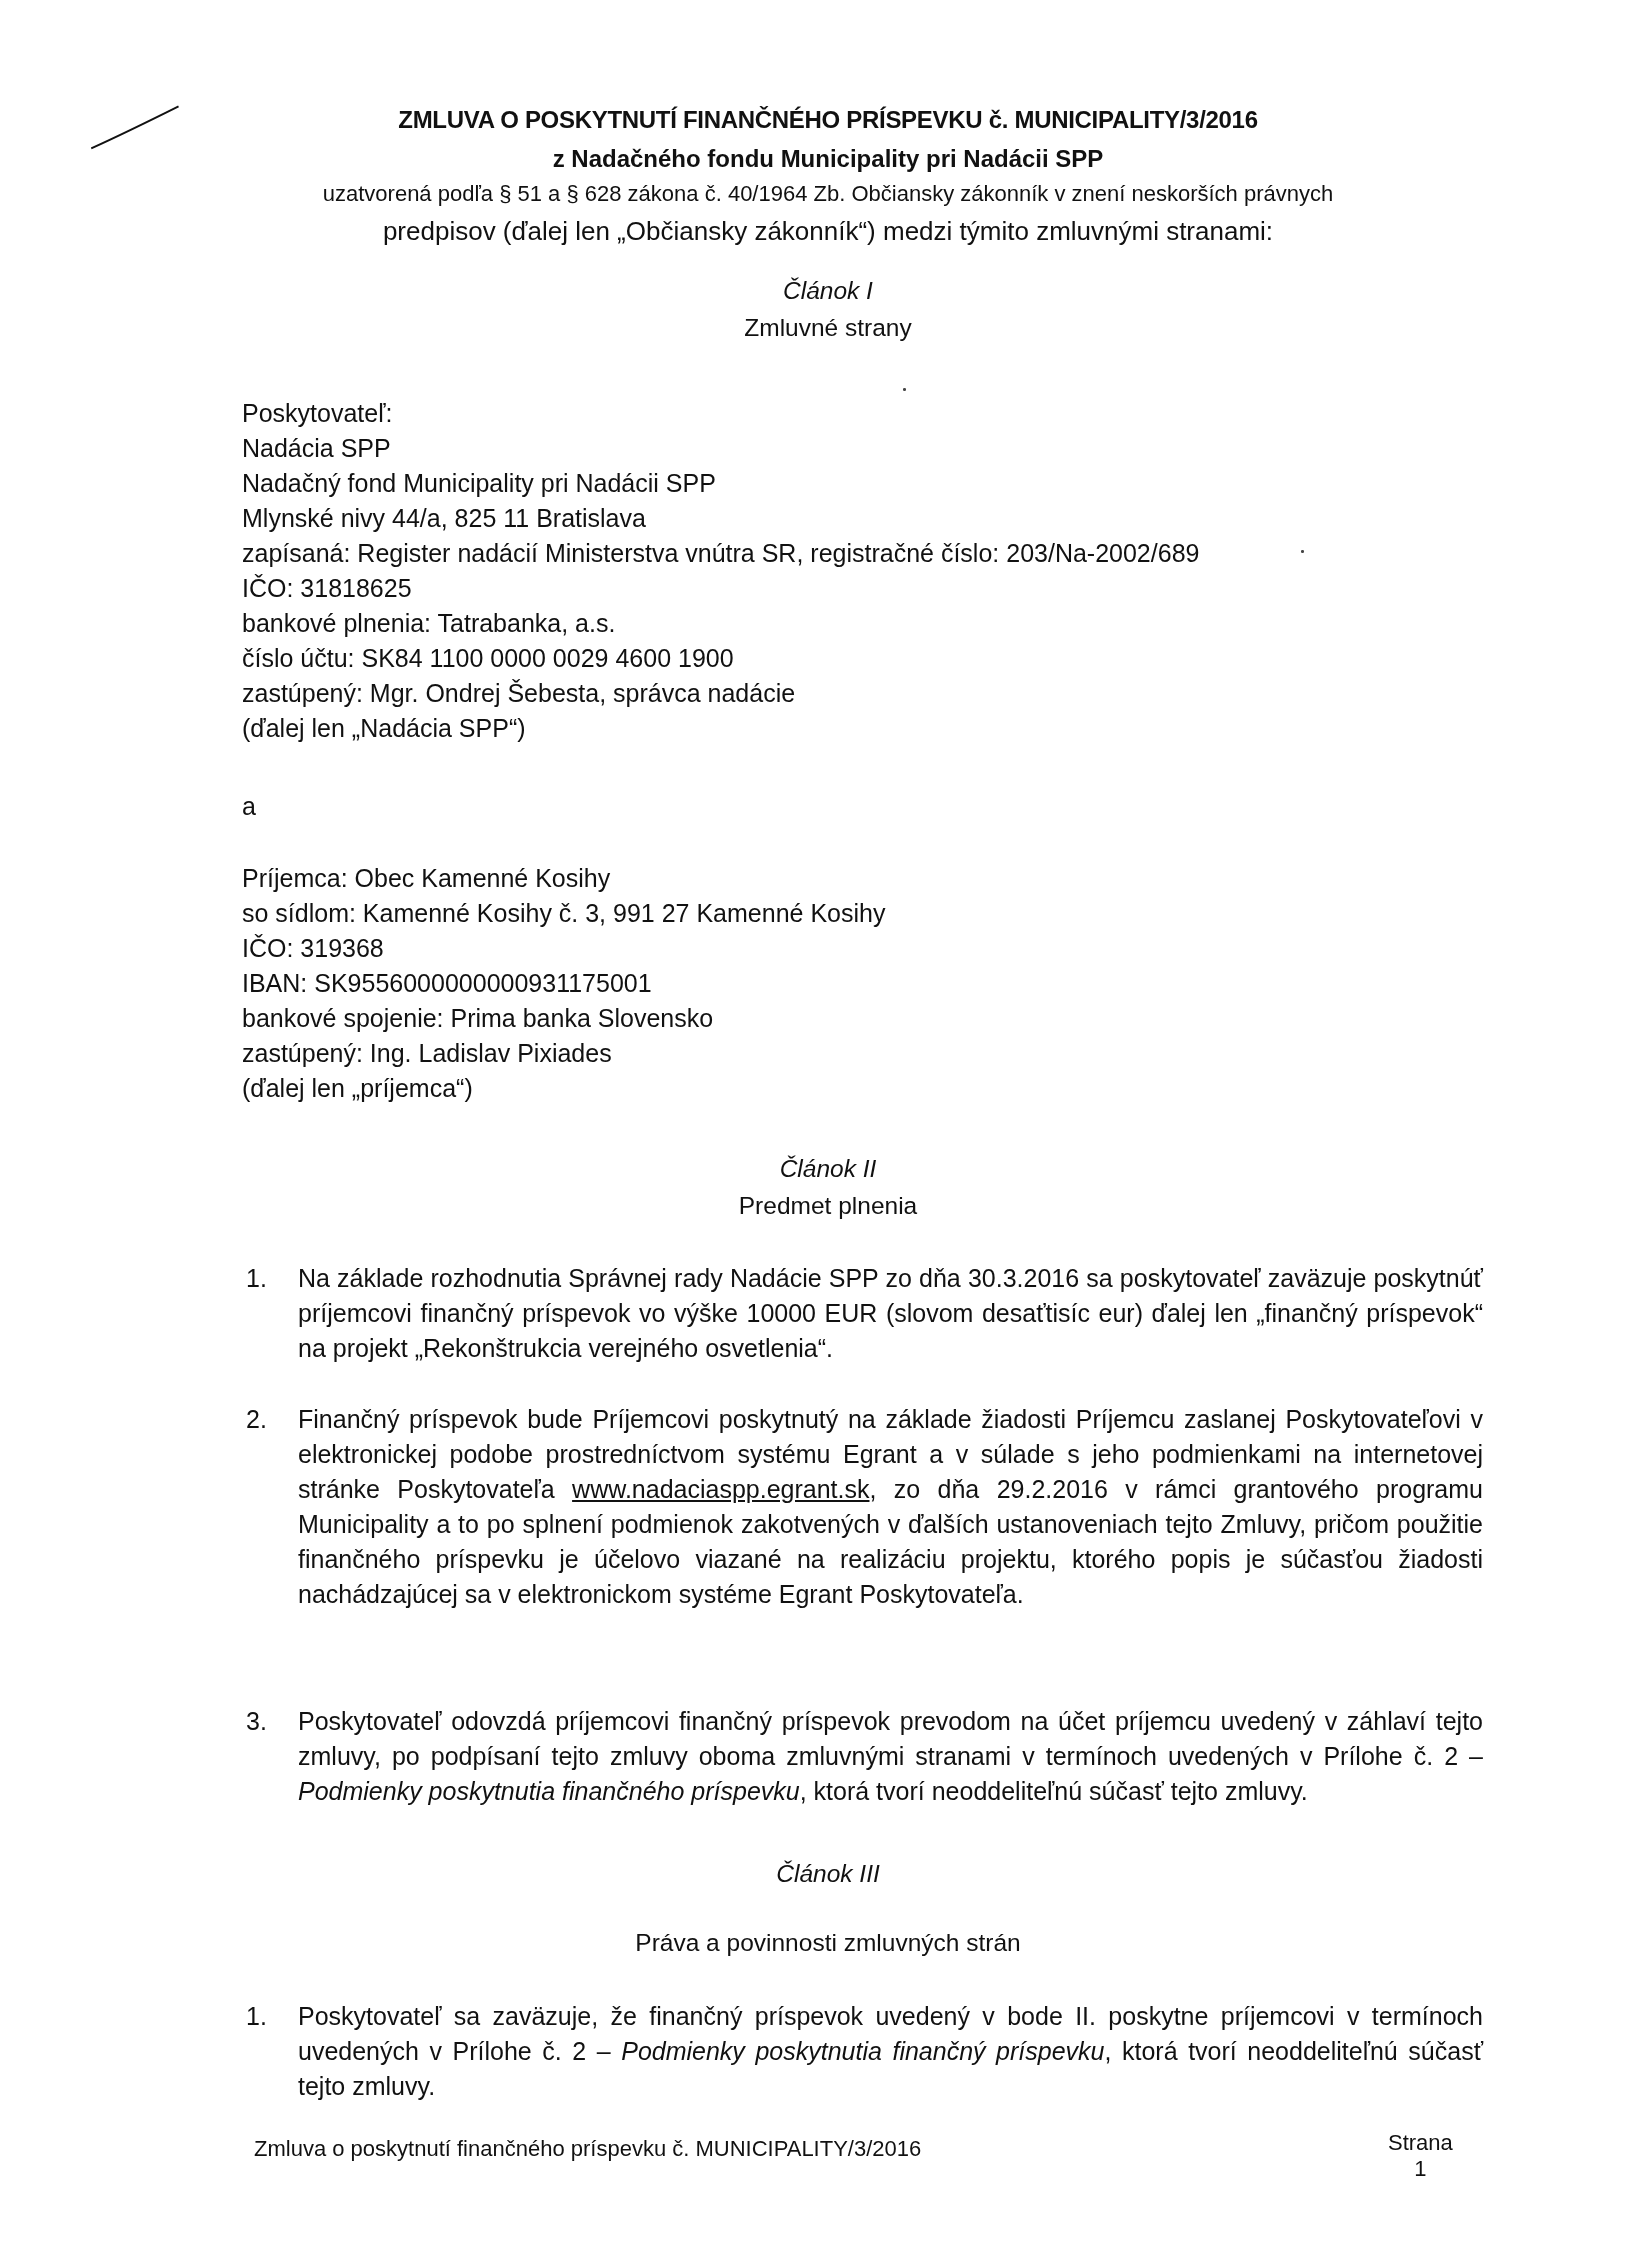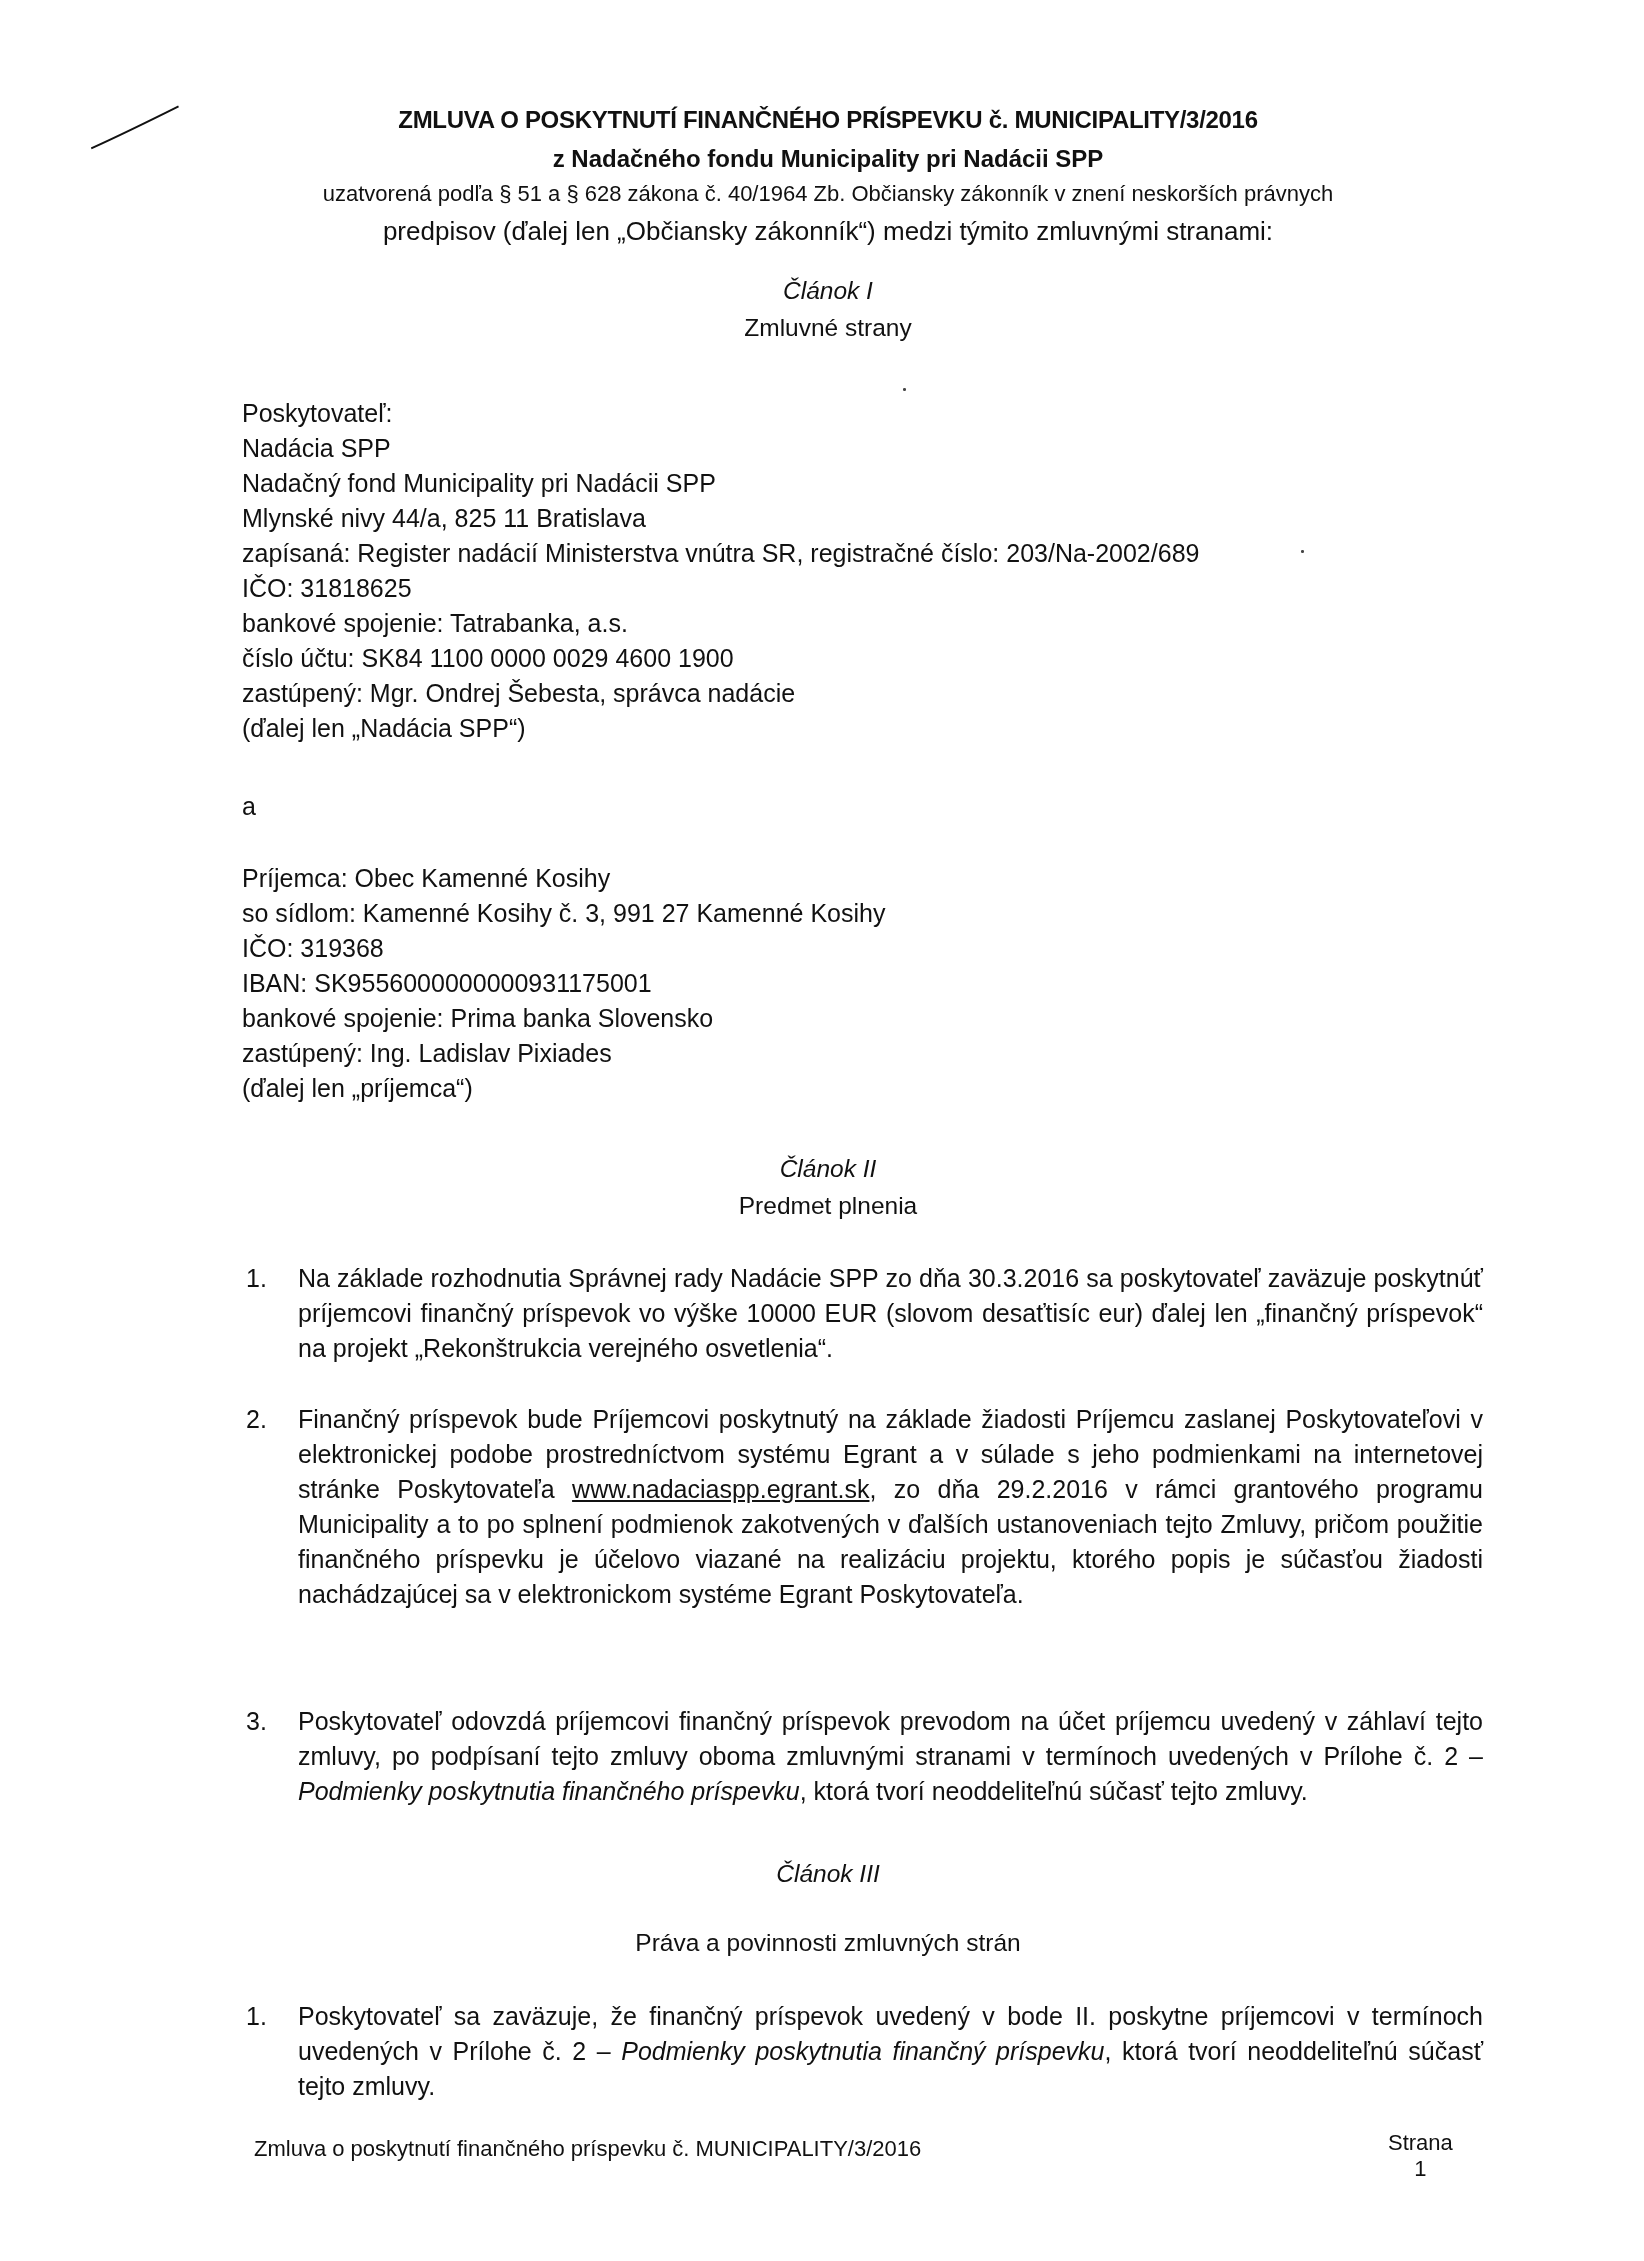--- a/index.html
+++ b/index.html
@@ -49,21 +49,21 @@
   <span class="speck" style="left:897px;top:372px"></span>
   <span class="speck" style="left:1295px;top:534px"></span>
 
   <div class="block" style="top:380px">
     <div>Poskytovateľ:</div>
     <div class="b">Nadácia SPP</div>
     <div class="b">Nadačný fond Municipality pri Nadácii SPP</div>
     <div>Mlynské nivy 44/a, 825 11 Bratislava</div>
     <div>zapísaná: Register nadácií Ministerstva vnútra SR, registračné číslo: 203/Na-2002/689</div>
     <div>IČO: 31818625</div>
-    <div>bankové spojenie: Tatrabanka, a.s.</div>
+    <div>bankové plnenia: Tatrabanka, a.s.</div>
     <div>číslo účtu: SK84 1100 0000 0029 4600 1900</div>
     <div>zastúpený: Mgr. Ondrej Šebesta, správca nadácie</div>
     <div>(ďalej len „Nadácia SPP“)</div>
   </div>
 
   <div class="block" style="top:773px">a</div>
 
   <div class="block" style="top:845px">
     <div><span>Príjemca: </span><span class="b">Obec Kamenné Kosihy</span></div>
     <div>so sídlom: Kamenné Kosihy č. 3, 991 27  Kamenné Kosihy</div>

